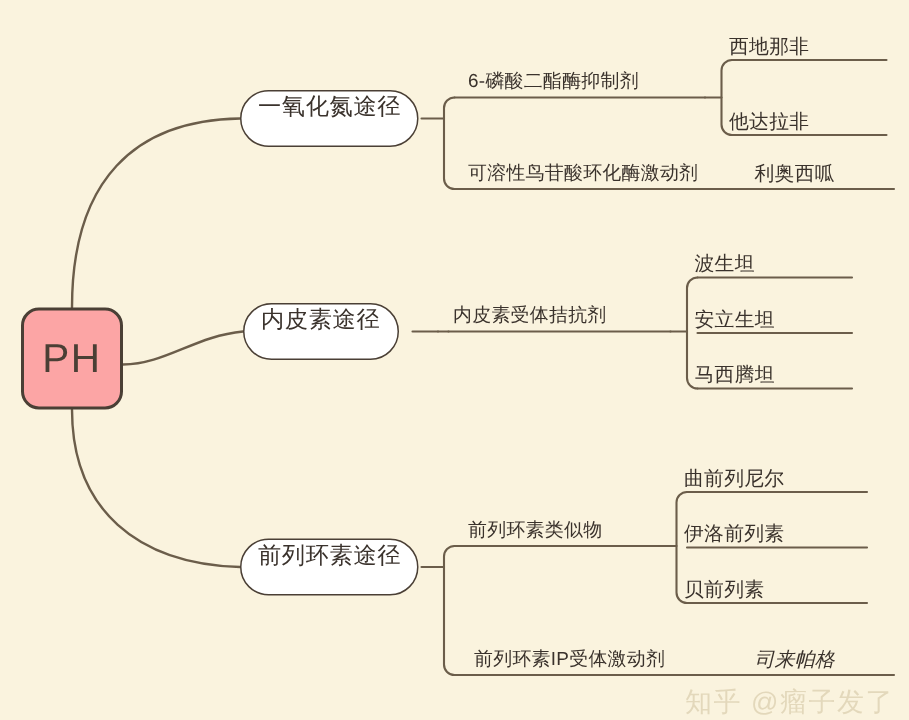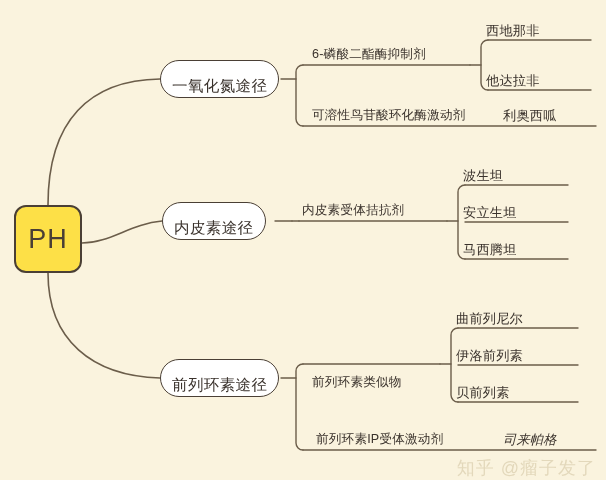--- a/index.html
+++ b/index.html
@@ -27,21 +27,21 @@
     height: 480px;
   }
 
   
   .root-node {
     position: absolute;
     left: 14px;
     top: 205px;
     width: 68px;
     height: 68px;
-    background: #fde047;
+    background: #fca5a5;
     border: 2px solid #4a3f35;
     border-radius: 12px;
     display: flex;
     align-items: center;
     justify-content: center;
     box-sizing: border-box;
   }
   .root-label {
     font-size: 27px;
     color: #4a3f35;
@@ -49,21 +49,21 @@
     font-family: "Liberation Sans", "DejaVu Sans", sans-serif;
   }
 
   
   .branch-node {
     position: absolute;
     background: #ffffff;
     border: 1.4px solid #4a3f35;
     border-radius: 999px;
     display: flex;
-    align-items: flex-end;
+    align-items: flex-start;
     justify-content: center;
     box-sizing: border-box;
     height: 38px;
     padding: 0 11px;
   }
   .branch-label {
     font-size: 15.5px;
     color: #3a322c;
     white-space: nowrap;
     letter-spacing: 0.4px;
@@ -180,21 +180,21 @@
   <div class="node-text leaf" style="left:503px; top:109px;">利奥西呱</div>
 
   <div class="node-text sub" style="left:302px; top:204px;">内皮素受体拮抗剂</div>
 
   <div class="node-text leaf" style="left:463px; top:169px;">波生坦</div>
 
   <div class="node-text leaf" style="left:463px; top:206px;">安立生坦</div>
 
   <div class="node-text leaf" style="left:463px; top:243px;">马西腾坦</div>
 
-  <div class="node-text sub" style="left:312px; top:347px;margin-top:29px;">前列环素类似物</div>
+  <div class="node-text sub" style="left:312px; top:347px;">前列环素类似物</div>
 
   <div class="node-text sub" style="left:316px; top:433px;">前列环素IP受体激动剂</div>
 
   <div class="node-text leaf" style="left:456px; top:312px;">曲前列尼尔</div>
 
   <div class="node-text leaf" style="left:456px; top:349px;">伊洛前列素</div>
 
   <div class="node-text leaf" style="left:456px; top:386px;">贝前列素</div>
 
   <div class="node-text leaf" style="left:503px; top:433px;font-style:italic;">司来帕格</div>

